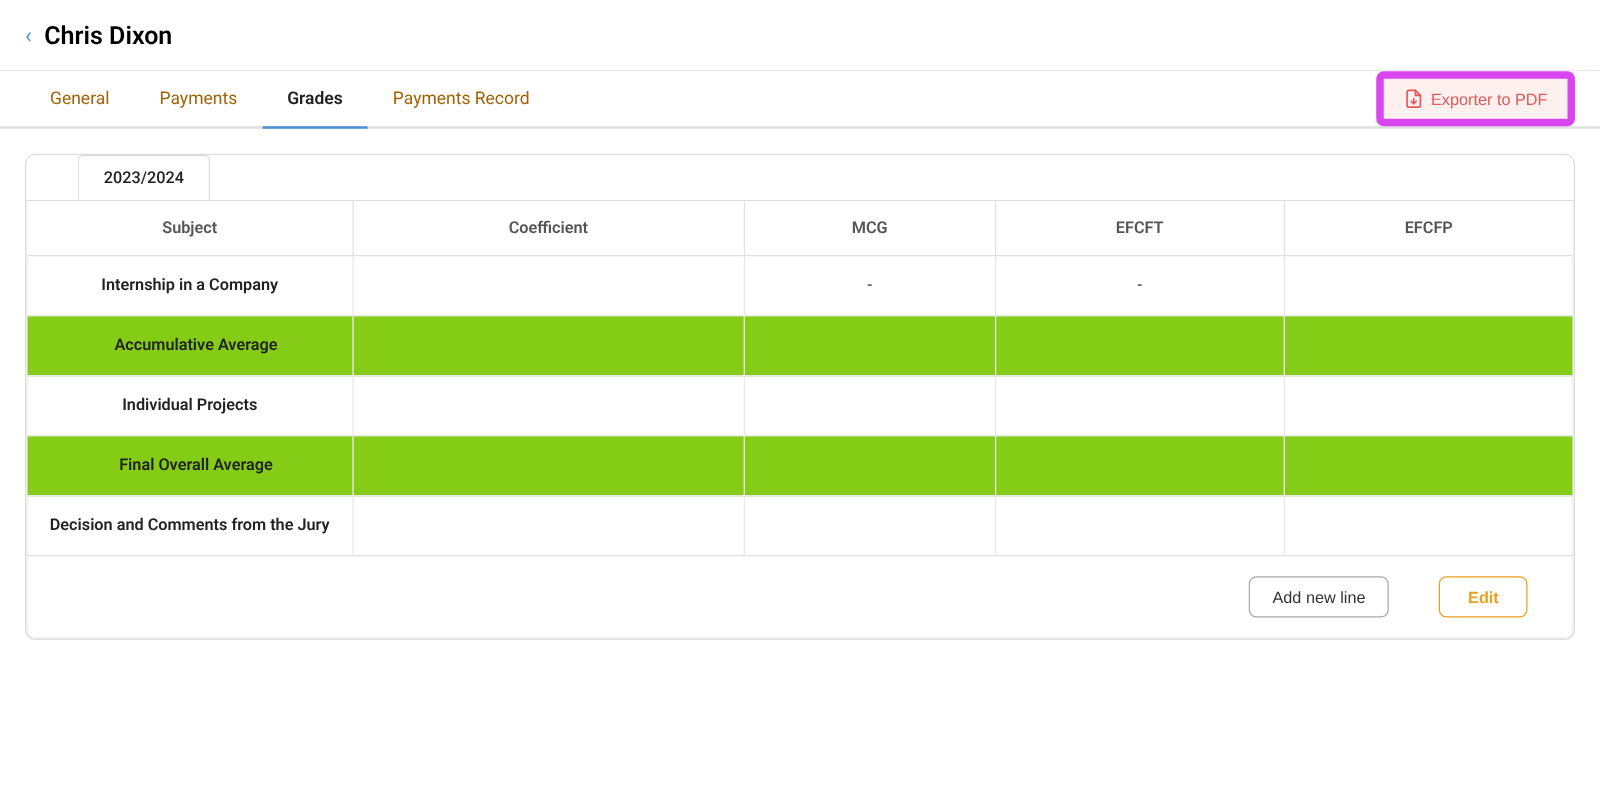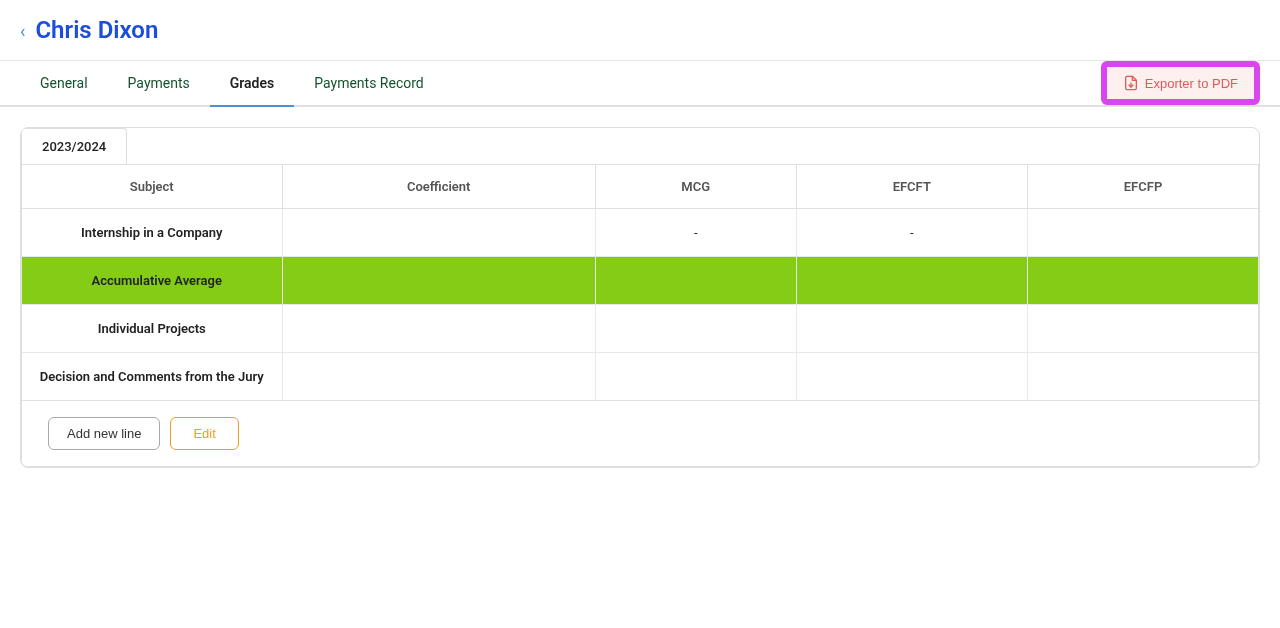--- a/index.html
+++ b/index.html
@@ -26,38 +26,38 @@
     .back-btn {
       color: #4a90d9;
       font-size: 18px;
       margin-right: 10px;
       cursor: pointer;
       text-decoration: none;
       display: flex;
       align-items: center;
     }
     .page-title {
-      font-size: 24px;
-      font-weight: 600;
-      color: #1d4ed8;
+      font-size: 20px;
+      font-weight: 600;
+      color: #000000;
     }
     
     .tabs-bar {
       display: flex;
       align-items: center;
       padding: 0 20px;
       border-bottom: 2px solid #e0e0e0;
       background: #fff;
       position: relative;
     }
     .tab {
       padding: 14px 20px;
       cursor: pointer;
       font-size: 14px;
-      color: #14532d;
+      color: #a16207;
       border-bottom: 2px solid transparent;
       margin-bottom: -2px;
       white-space: nowrap;
     }
     .tab.active {
       color: #222;
       font-weight: 600;
       border-bottom: 2px solid #4a90d9;
       text-align: center;
     }
@@ -88,20 +88,21 @@
     .year-tab {
       padding: 10px 20px;
       cursor: pointer;
       font-size: 13px;
       color: #555;
       border: 1px solid #ddd;
       border-bottom: none;
       background: #fff;
       border-radius: 4px 4px 0 0;
       font-weight: 500;
+      margin-left: 41px;
     }
     .year-tab.active {
       background: #fff;
       color: #222;
       border-color: #ddd;
       position: relative;
     }
     
     .table-container {
       border: 1px solid #e0e0e0;
@@ -151,43 +152,45 @@
     .grade-table tr.shaded {
       background: #f9f9f9;
     }
     .grade-table tr.shaded td {
       background: #84cc16;
       padding-left: 26px;
     }
     
     .table-footer {
       display: flex;
-      gap: 10px;
-      padding: 16px 26px;
+      justify-content: flex-end;
+      gap: 24px;
+      padding: 16px 36px;
       border-top: 1px solid #e0e0e0;
     }
     .btn-add {
       background: #fff;
       color: #333;
       border: 1px solid #aaa;
       border-radius: 6px;
       padding: 8px 18px;
       cursor: pointer;
       font-size: 13px;
       font-weight: 500;
     }
     .btn-edit {
       background: #fff;
       color: #e8a020;
       border: 1px solid #e8a020;
       border-radius: 6px;
       padding: 8px 22px;
       cursor: pointer;
       font-size: 13px;
-      font-weight: 400;
+      font-weight: 700;
+      margin-left: 16px;
     }
     
     .card {
       background: #fff;
       border: 1px solid #ddd;
       border-radius: 8px;
       margin: 0 0 20px 0;
       overflow: hidden;
     }
   </style>
@@ -252,20 +255,27 @@
                 <td></td>
                 <td></td>
               </tr>
               <tr>
                 <td>Individual Projects</td>
                 <td></td>
                 <td></td>
                 <td></td>
                 <td></td>
               </tr>
+              <tr class="shaded">
+                <td>Final Overall Average</td>
+                <td></td>
+                <td></td>
+                <td></td>
+                <td></td>
+              </tr>
               <tr>
                 <td>Decision and Comments from the Jury</td>
                 <td></td>
                 <td></td>
                 <td></td>
                 <td></td>
               </tr>
             </tbody>
         </table>
         <div class="table-footer">

